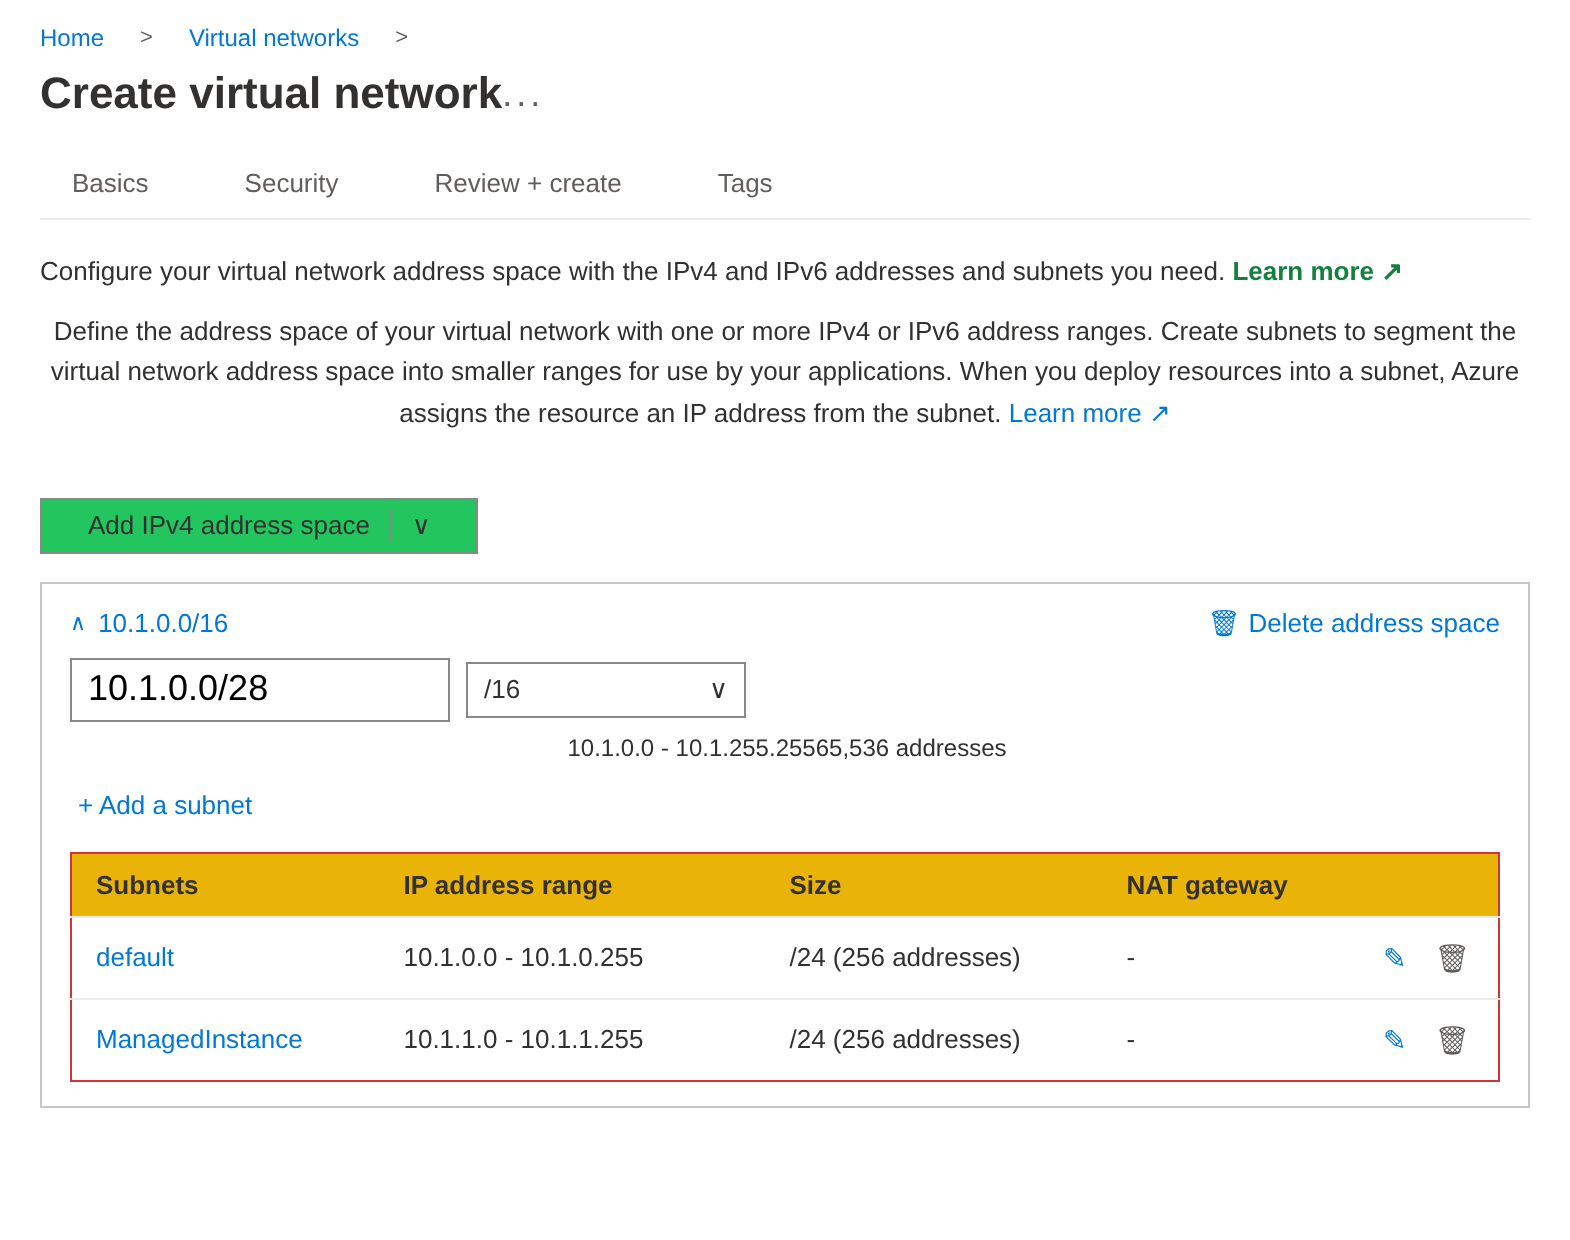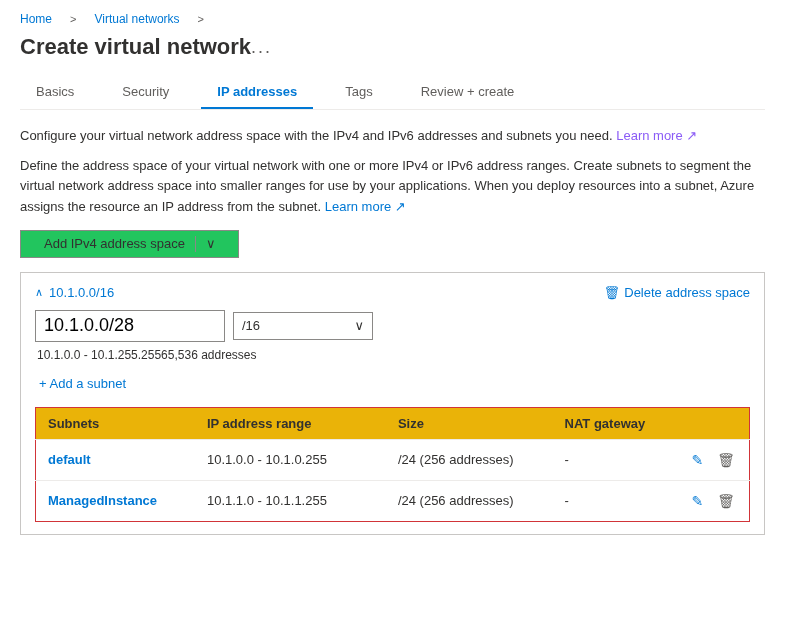--- a/index.html
+++ b/index.html
@@ -9,40 +9,40 @@
     .breadcrumb span { color: #323130; }
     .breadcrumb a { color: #0078d4; text-decoration: none; }
     .breadcrumb .sep { color: #605e5c; font-size: 11px; }
     .page-title { display: flex; align-items: center; gap: 0; margin-bottom: 16px; }
     .page-title h1 { font-size: 22px; font-weight: 600; color: #323130; }
     .page-title .more-btn { color: #605e5c; font-size: 18px; cursor: pointer; letter-spacing: 2px; }
     .tabs { display: flex; gap: 16px; border-bottom: 1px solid #edebe9; margin-bottom: 16px; }
     .tab { padding: 8px 16px; font-size: 13px; cursor: pointer; color: #605e5c; border-bottom: 2px solid transparent; white-space: nowrap; }
     .tab.active { color: #0078d4; border-bottom: 2px solid #0078d4; font-weight: 600; }
     .info-text { font-size: 13px; color: #323130; margin-bottom: 10px; line-height: 1.5; }
-    .info-text a { color: #8b5cf6; text-decoration: none; }
-    .info-block { font-size: 13px; color: #323130; margin-bottom: 12px; line-height: 1.6; }
+    .info-text a { color: #15803d; text-decoration: none; font-weight: bold; }
+    .info-block { font-size: 13px; color: #323130; margin-bottom: 31px; line-height: 1.6; text-align: center; }
     .info-block a { color: #0078d4; text-decoration: none; }
     .add-btn { display: inline-flex; align-items: center; gap: 6px; border: 1px solid #8a8886; padding: 5px 23px; font-size: 13px; cursor: pointer; background: #22c55e; margin-bottom: 14px; color: #323130; }
     .address-space-card { border: 1px solid #c8c6c4; padding: 12px 14px; }
     .address-space-header { display: flex; align-items: center; justify-content: space-between; margin-bottom: 10px; }
     .address-space-title { display: flex; align-items: center; gap: 6px; font-size: 13px; color: #0078d4; font-weight: 500; }
     .chevron { font-size: 11px; color: #0078d4; }
     .delete-link { display: flex; align-items: center; gap: 4px; color: #0078d4; font-size: 13px; cursor: pointer; text-decoration: none; }
     .address-inputs { display: flex; align-items: center; gap: 8px; margin-bottom: 6px; }
     .address-input { border: 1px solid #8a8886; padding: 4px 8px; font-size: 18px; width: 190px; height: 32px; }
     .cidr-select { border: 1px solid #8a8886; padding: 4px 8px; font-size: 13px; width: 140px; height: 28px; display: flex; align-items: center; justify-content: space-between; cursor: pointer; background: #fff; }
-    .address-range-info { display: flex; font-size: 12px; color: #323130; margin-bottom: 12px; padding-left: 2px; }
+    .address-range-info { display: flex; font-size: 12px; color: #323130; margin-bottom: 12px; padding-left: 2px; justify-content: center; }
     .add-subnet-btn { display: inline-flex; align-items: flex-end; gap: 4px; color: #0078d4; font-size: 13px; cursor: pointer; border: none; background: none; padding: 2px 4px; margin-bottom: 14px; }
     .subnets-table { width: 100%; border-collapse: collapse; border: 1.5px solid #d13438; }
     .subnets-table thead tr { background: #eab308; }
     .subnets-table th { padding: 8px 12px; text-align: left; font-size: 13px; font-weight: 600; color: #323130; border-bottom: 1px solid #edebe9; }
     .subnets-table td { padding: 10px 12px; font-size: 13px; border-bottom: 1px solid #edebe9; vertical-align: middle; }
     .subnets-table tr:last-child td { border-bottom: none; }
-    .subnet-link { color: #0078d4; text-decoration: none; cursor: pointer; font-weight: bold; }
+    .subnet-link { color: #0078d4; text-decoration: none; cursor: pointer; }
     .action-icons { display: flex; gap: 10px; align-items: center; float: right; }
     .icon-btn { background: none; border: none; cursor: pointer; color: #0078d4; font-size: 14px; padding: 2px; }
     .col-nat { min-width: 100px; }
     .col-size { min-width: 130px; }
     .col-range { min-width: 160px; }
     .col-actions { width: 60px; text-align: right; }
   </style>
 </head>
 <body>
 
@@ -58,23 +58,22 @@
   
   <div class="page-title">
     <h1>Create virtual network</h1>
     <span class="more-btn">...</span>
   </div>
 
   
   <div class="tabs">
     <div class="tab">Basics</div>
     <div class="tab">Security</div>
-    <div class="tab active">IP addresses</div>
+    <div class="tab">Review + create</div>
     <div class="tab">Tags</div>
-    <div class="tab">Review + create</div>
   </div>
 
   
   <p class="info-text">
     <span>Configure your virtual network address space with the IPv4 and IPv6 addresses and subnets you need.</span>
     <a> <span>Learn more</span> ↗</a>
   </p>
 
   
   <p class="info-block">

